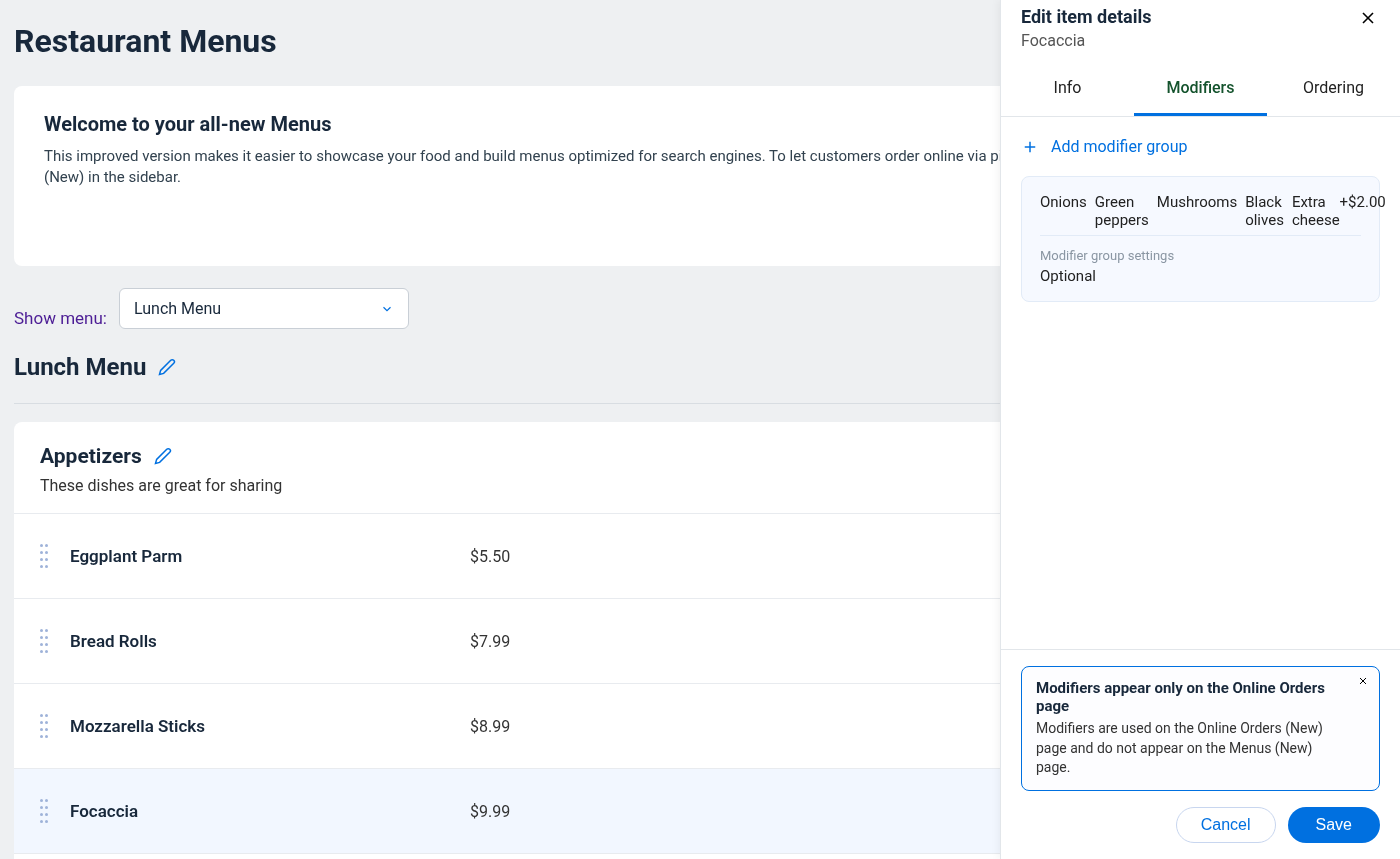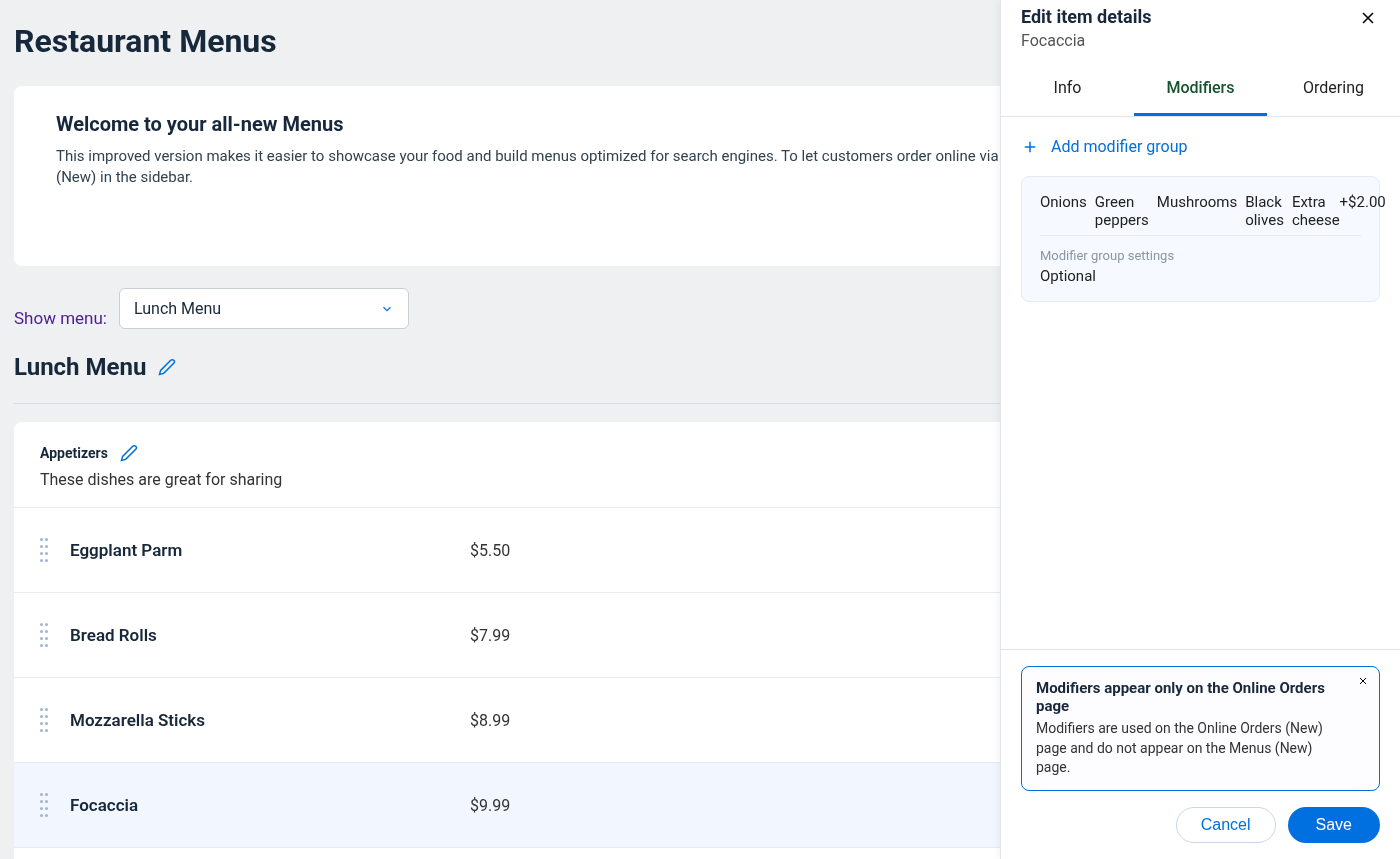--- a/index.html
+++ b/index.html
@@ -37,21 +37,21 @@
     color: #0070e0;
     padding: 10px 24px;
     border-radius: 999px;
     font-size: 17px;
     font-weight: 500;
     cursor: pointer;
   }
   .welcome-card {
     background: #fff;
     border-radius: 8px;
-    padding: 26px 42px;
+    padding: 26px 30px;
     margin-bottom: 22px;
     margin-top: 16px;
   }
   .welcome-title {
     font-size: 20px;
     font-weight: 700;
     margin-bottom: 10px;
   }
   .welcome-text {
     font-size: 15px;
@@ -133,21 +133,21 @@
   .section-header {
     padding: 22px 26px 18px;
   }
   .section-title-row {
     display: flex;
     align-items: center;
     gap: 12px;
     margin-bottom: 8px;
   }
   .section-title {
-    font-size: 14px;
+    font-size: 21px;
     font-weight: 700;
   }
   .section-subtitle {
     font-size: 16px;
     color: #333;
   }
   .menu-items-list {
   }
   .menu-item-row {
     display: flex;

